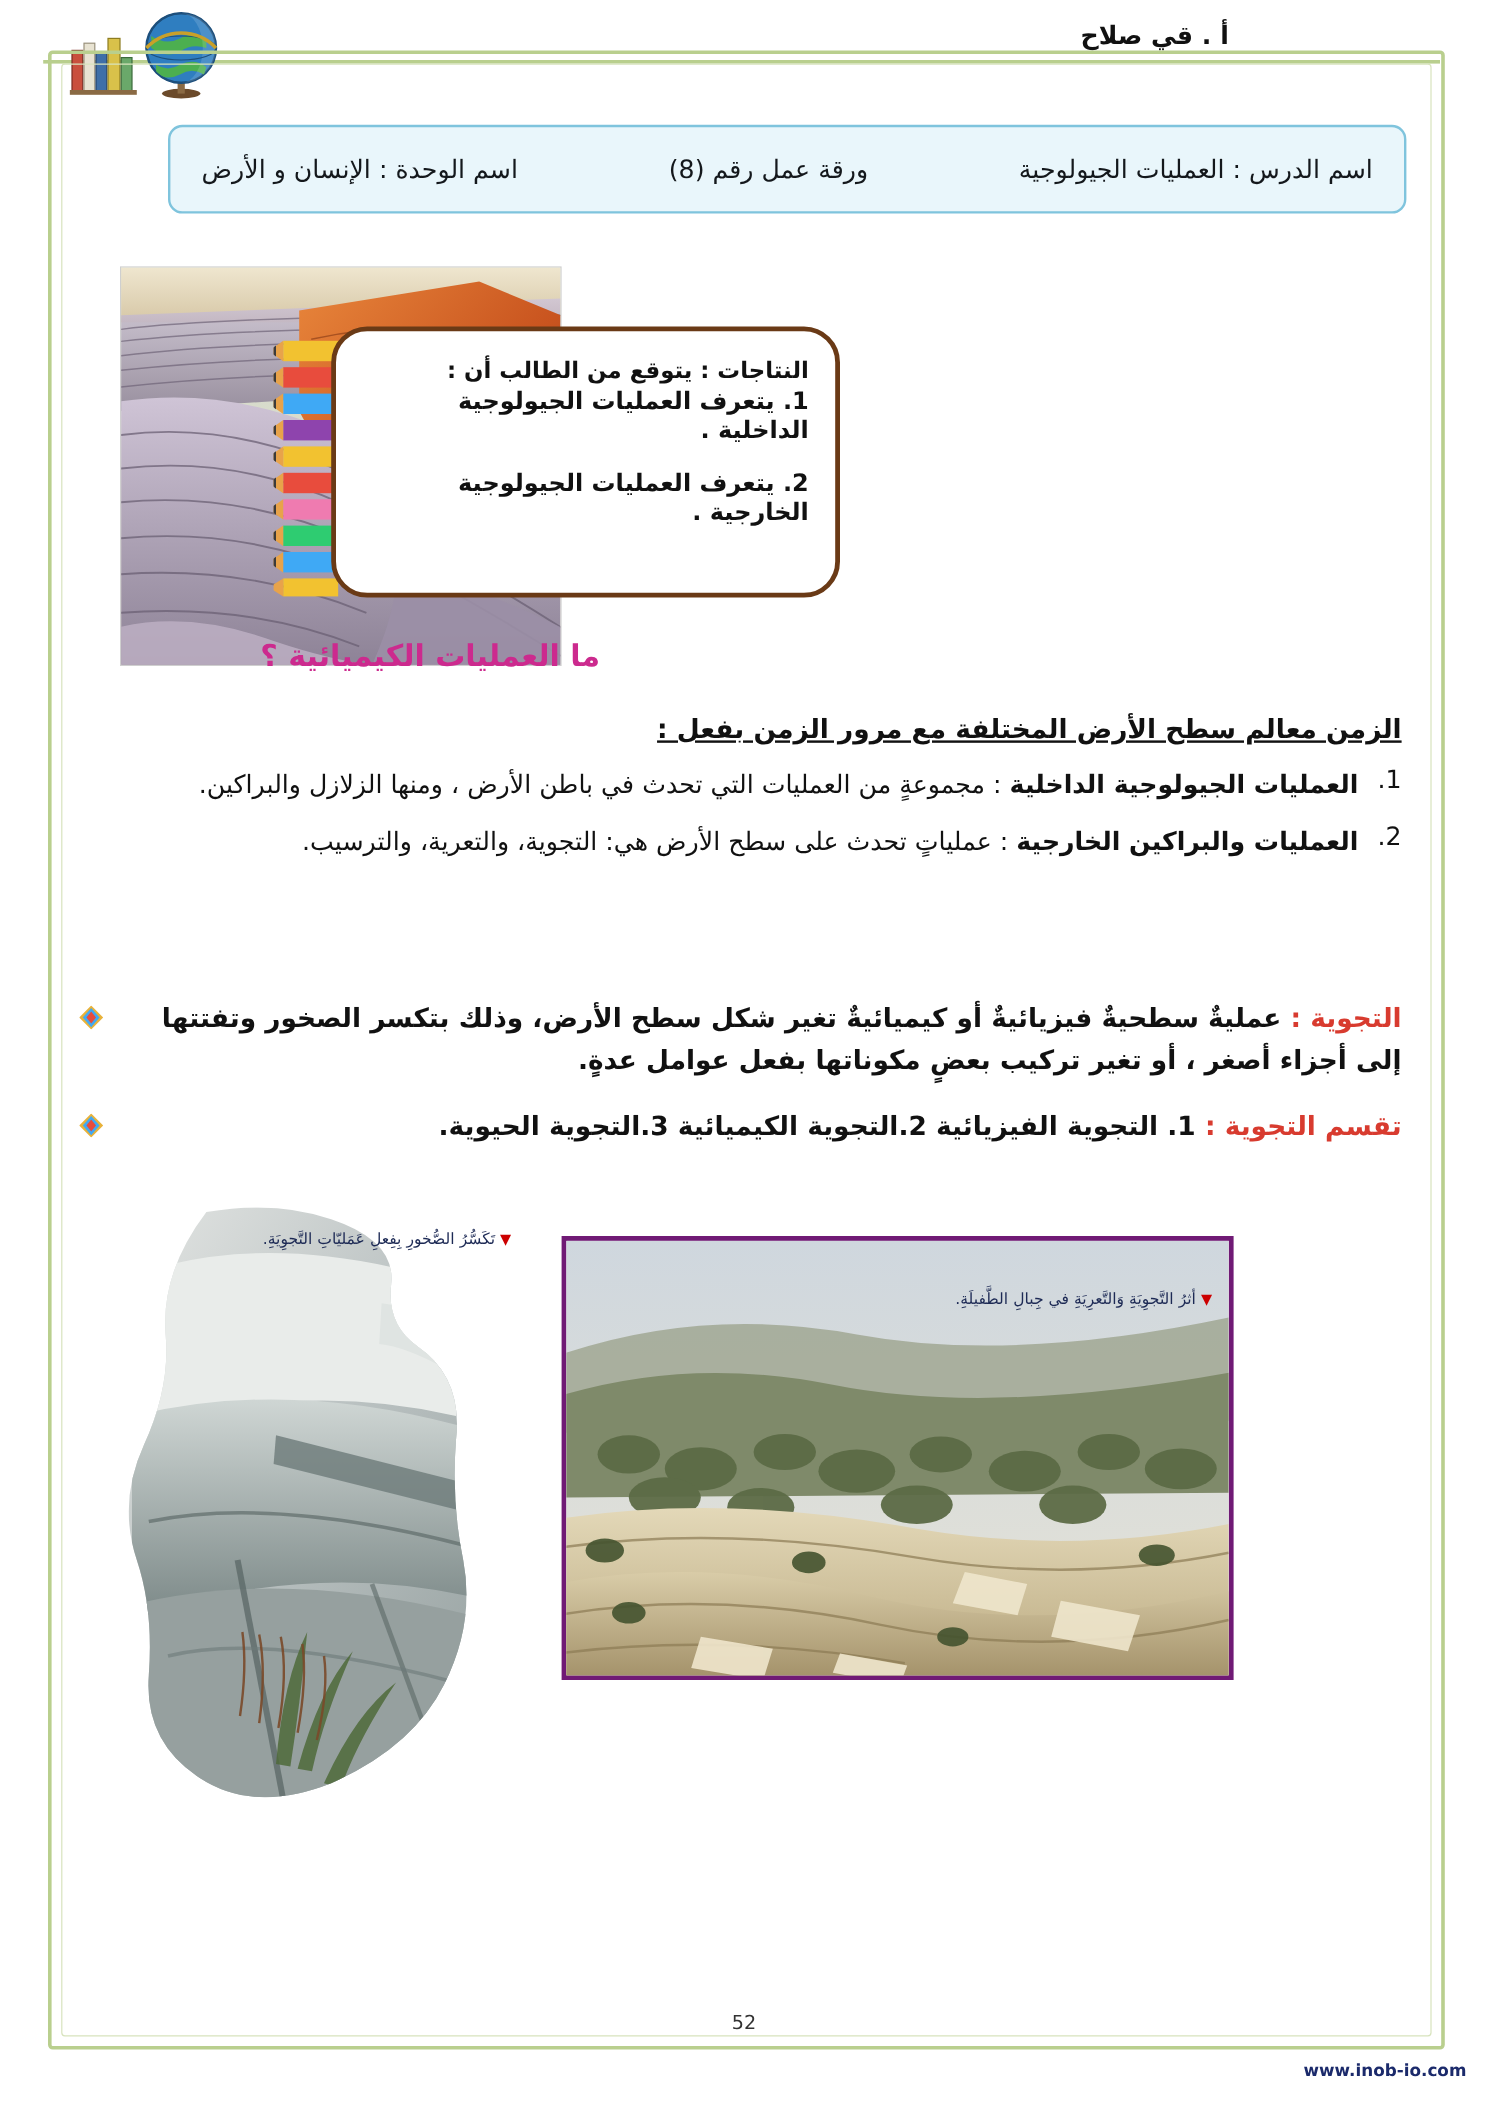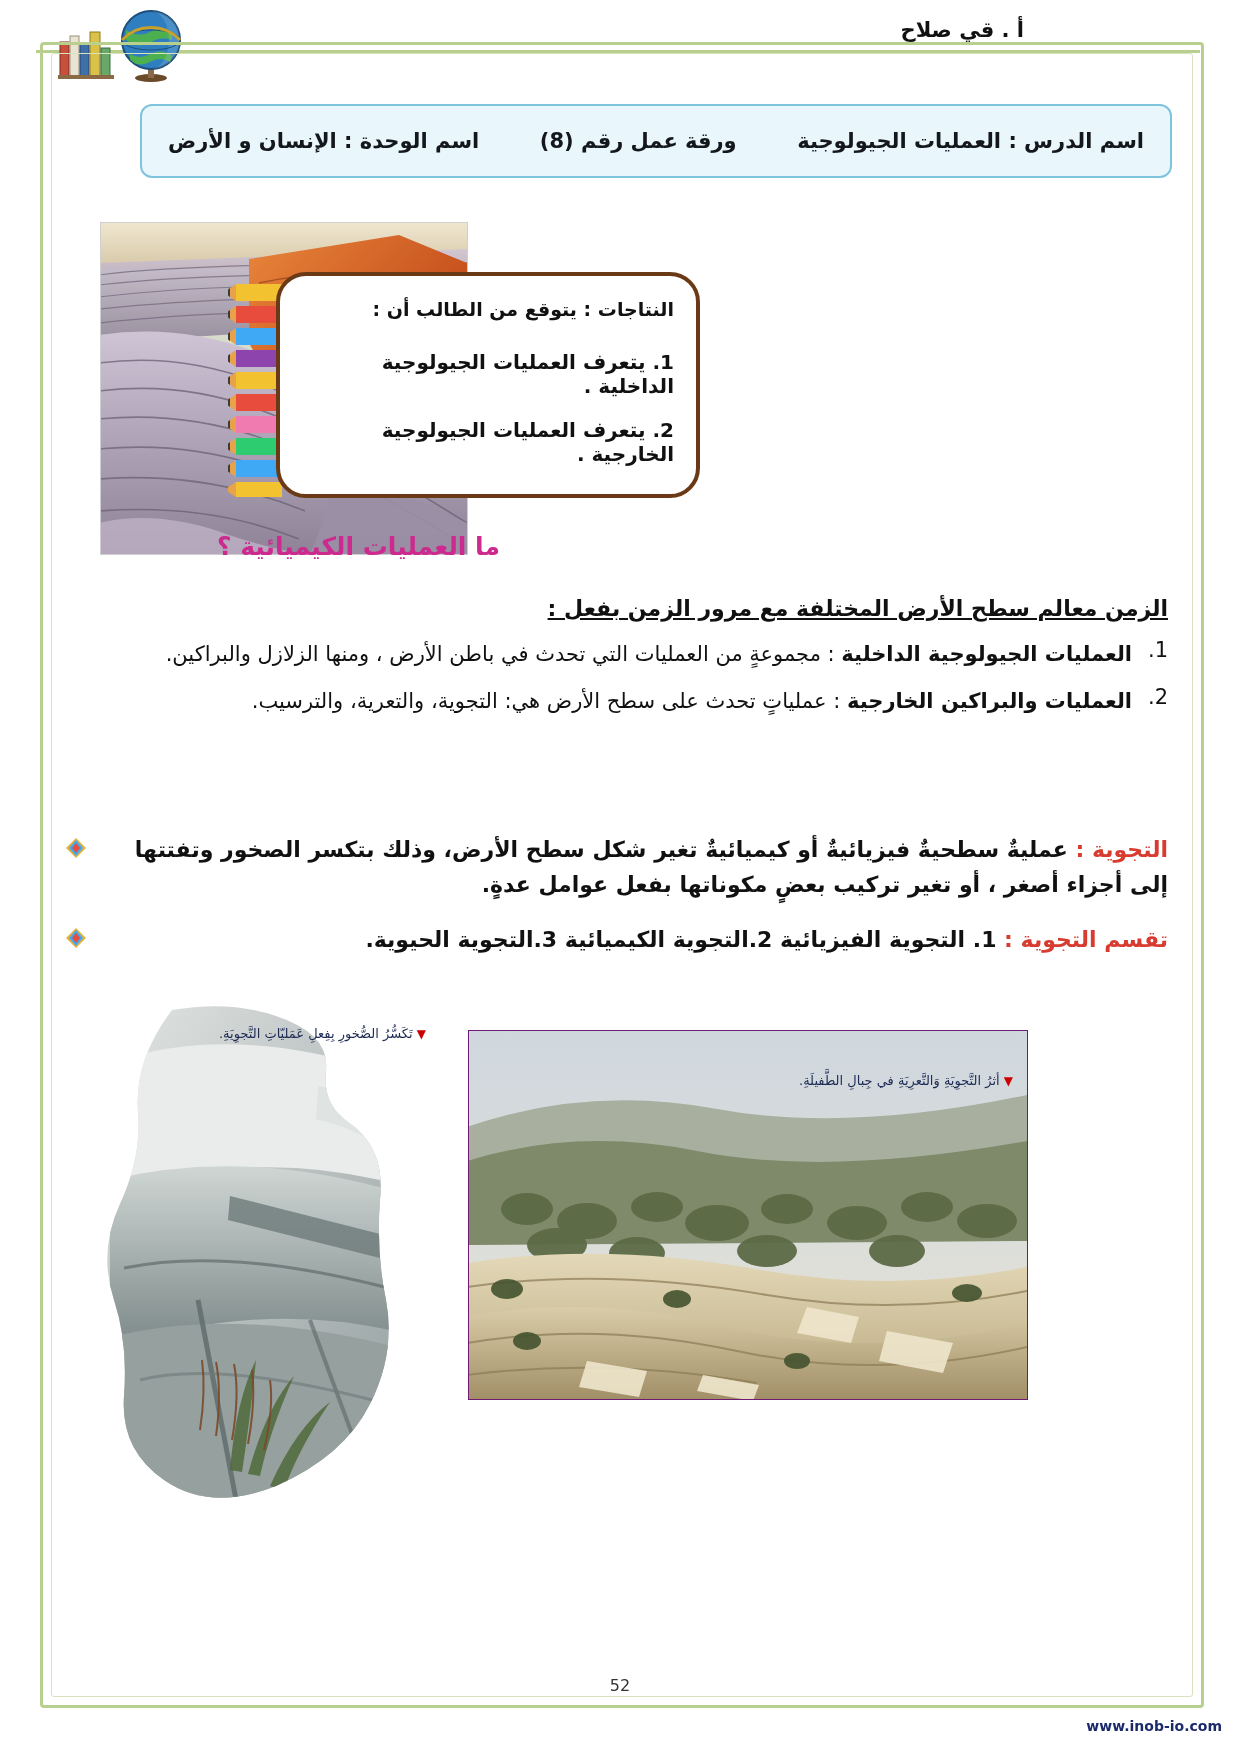--- a/index.html
+++ b/index.html
@@ -51,21 +51,21 @@
   
   .unit-box{
     position:absolute; right:68px; top:104px; width:1032px; height:74px;
     background:#e9f6fb;
     border:2px solid #7fc4dd;
     border-radius:12px;
     display:flex; align-items:center; justify-content:space-between;
     padding:0 26px;
   }
   .unit-box div{
-    font-size:21px; font-weight:bold; color:#14181c;
+    font-size:21px; font-weight:normal; color:#14181c;
     white-space:nowrap;
   }
 
   
   .photo-rocks{
     position:absolute; left:100px; top:222px; width:368px; height:333px;
     border:1px solid #cfcfcf;
     overflow:hidden;
   }
 
@@ -77,21 +77,21 @@
     position:absolute; left:48px; top:0; width:424px; height:226px;
     background:#ffffff;
     border:4px solid #6a3a16;
     border-radius:30px;
   }
   .outcomes-content{
     position:absolute; right:22px; top:22px; left:26px;
     direction:rtl; text-align:right;
   }
   .outcomes-title{
-    font-size:19px; font-weight:bold; color:#111; margin-bottom:30px;
+    font-size:19px; font-weight:bold; color:#111; margin-bottom:2px;
   }
   .outcomes-item{
     font-size:20px; font-weight:bold; color:#111; margin-bottom:20px;
   }
   
   .pencils{ position:absolute; left:0; top:6px; width:54px; height:220px; }
 
   
   .girl{
     position:absolute; right:212px; top:0px; width:118px; height:110px;
@@ -138,21 +138,21 @@
 
   #def-weathering{ top:832px; }
   #def-types{ top:922px; }
 
   
   .photo-boulder{
     position:absolute; left:80px; top:1000px; width:350px; height:510px;
   }
   .photo-hills{
     position:absolute; left:468px; top:1030px; width:560px; height:370px;
-    border:1px solid #701a75; overflow:hidden;
+    border:4px solid #701a75; overflow:hidden;
   }
   .cap{
     position:absolute;
     font-size:13px; color:#1d2a55; direction:rtl;
     font-family:"DejaVu Sans", sans-serif;
   }
   .cap .tri{ color:#c00; font-size:12px; }
 
   
   .page-num{

